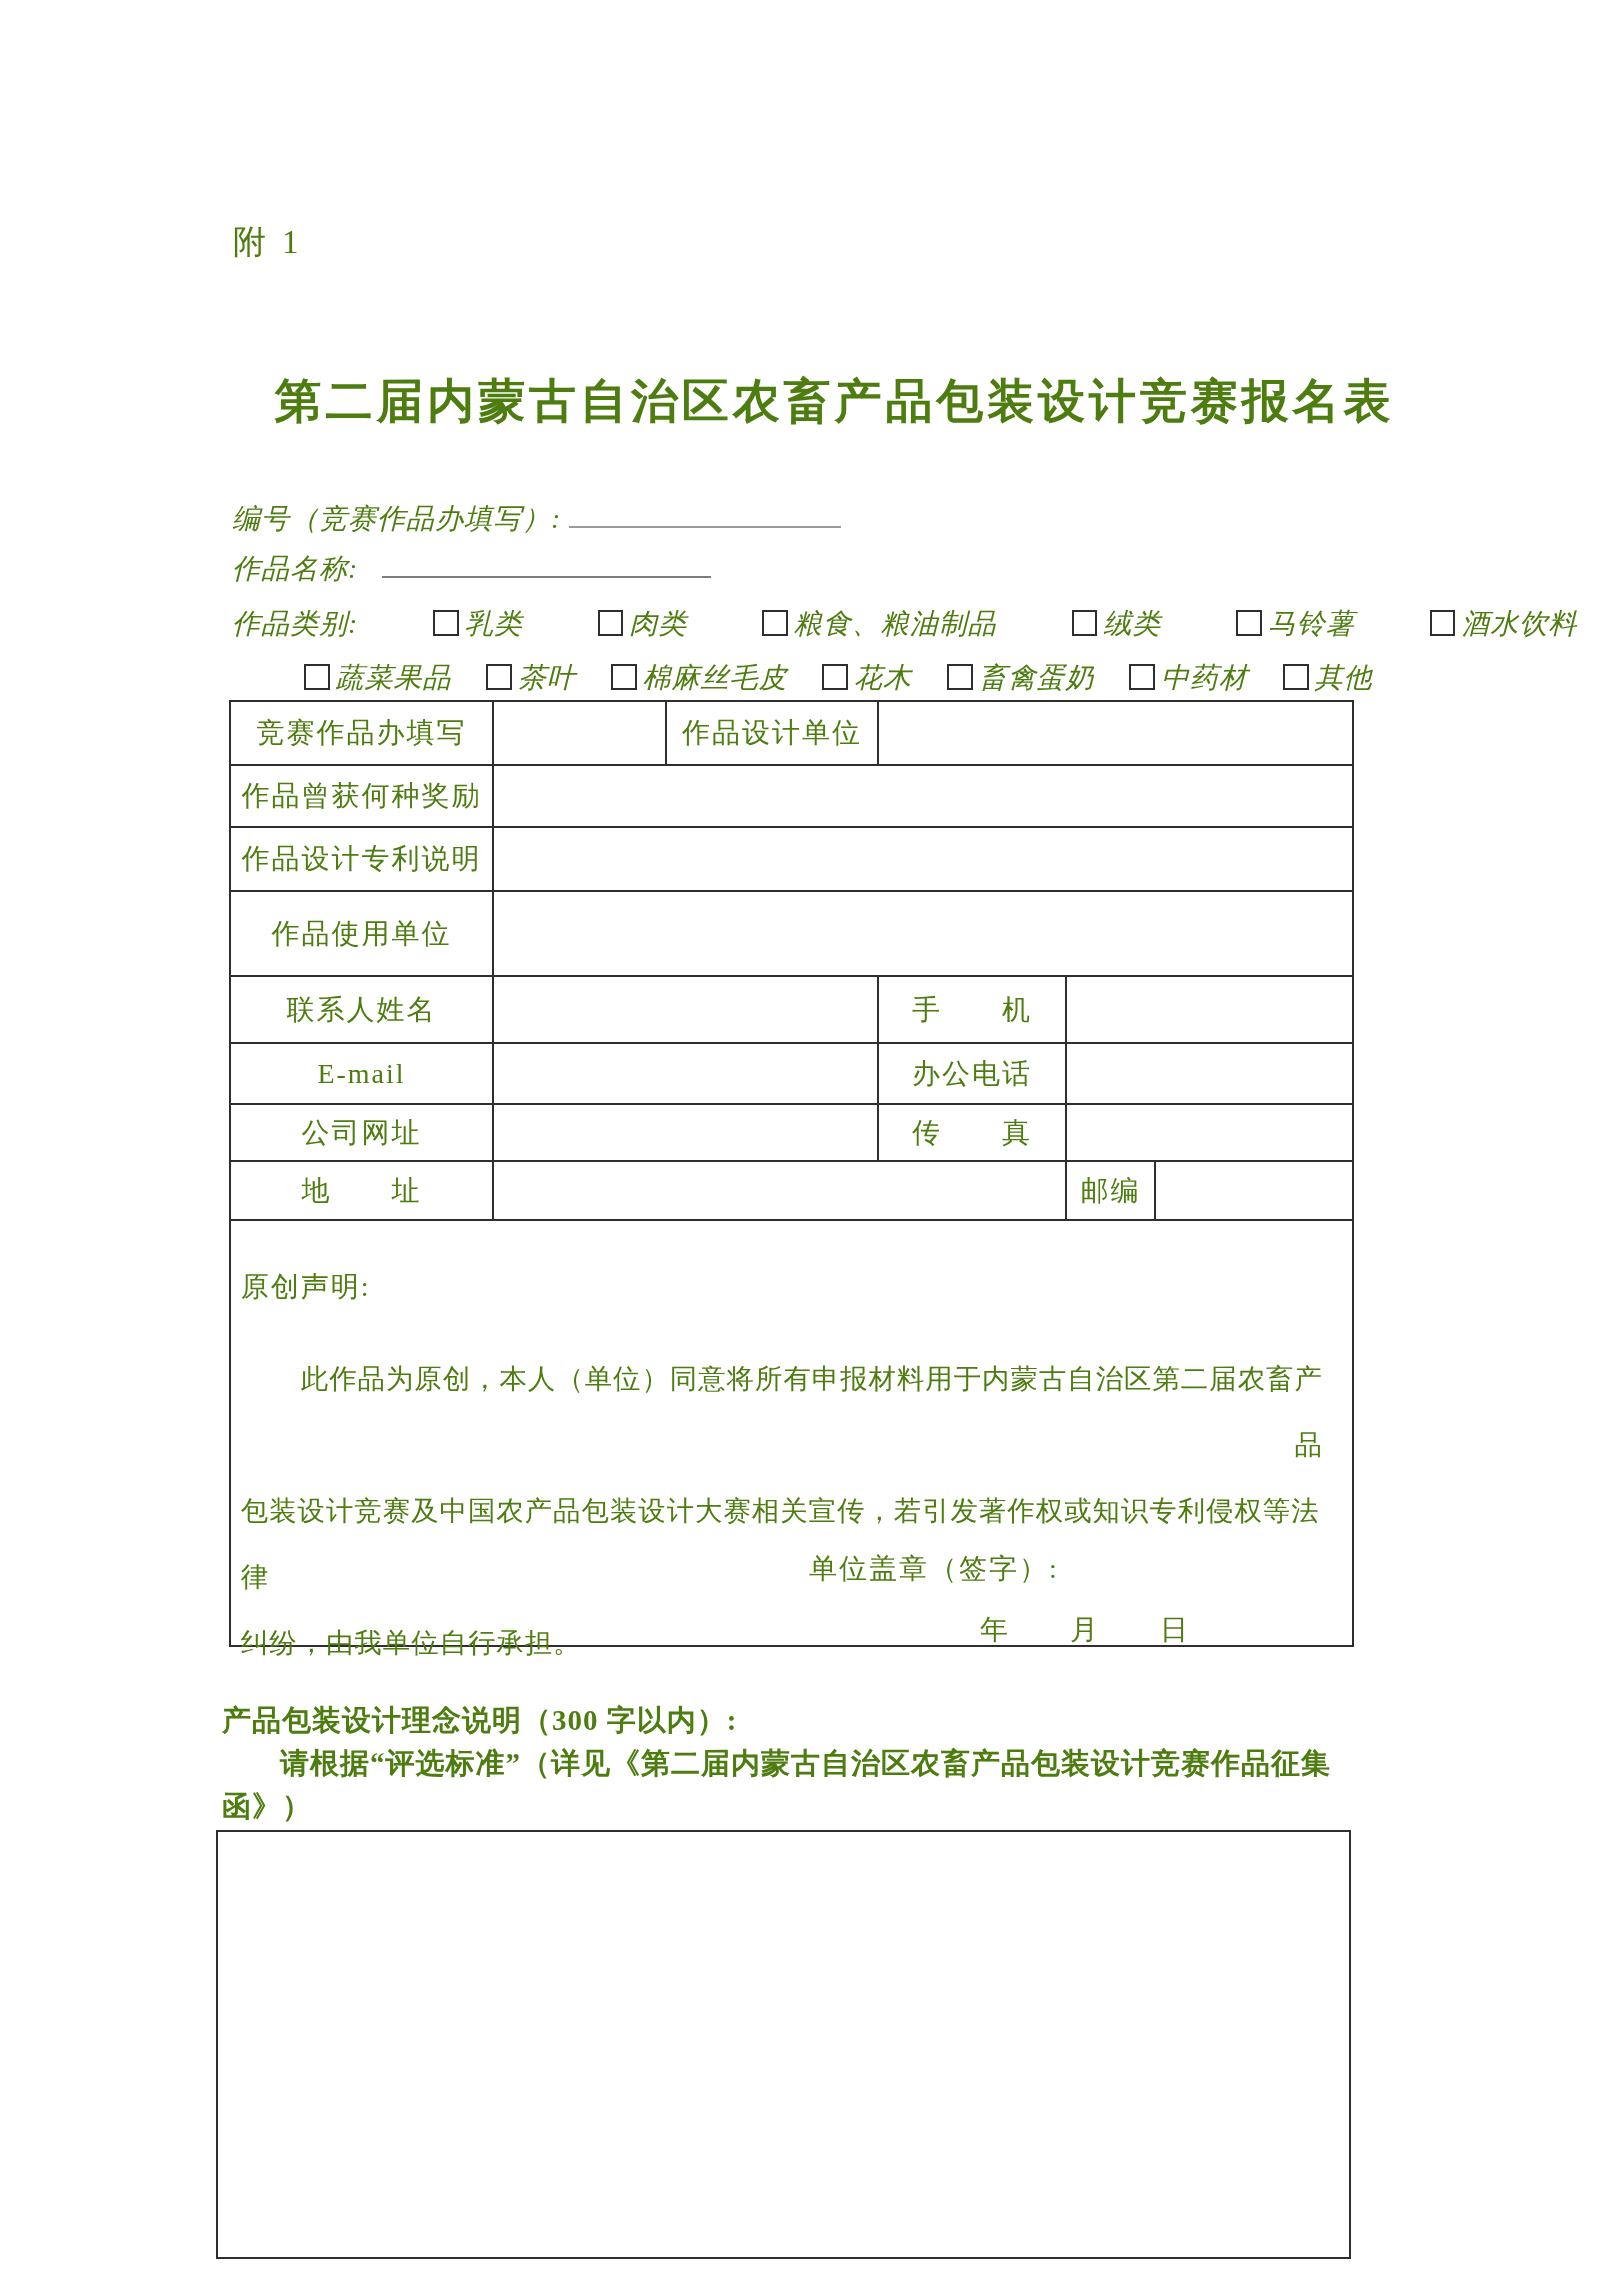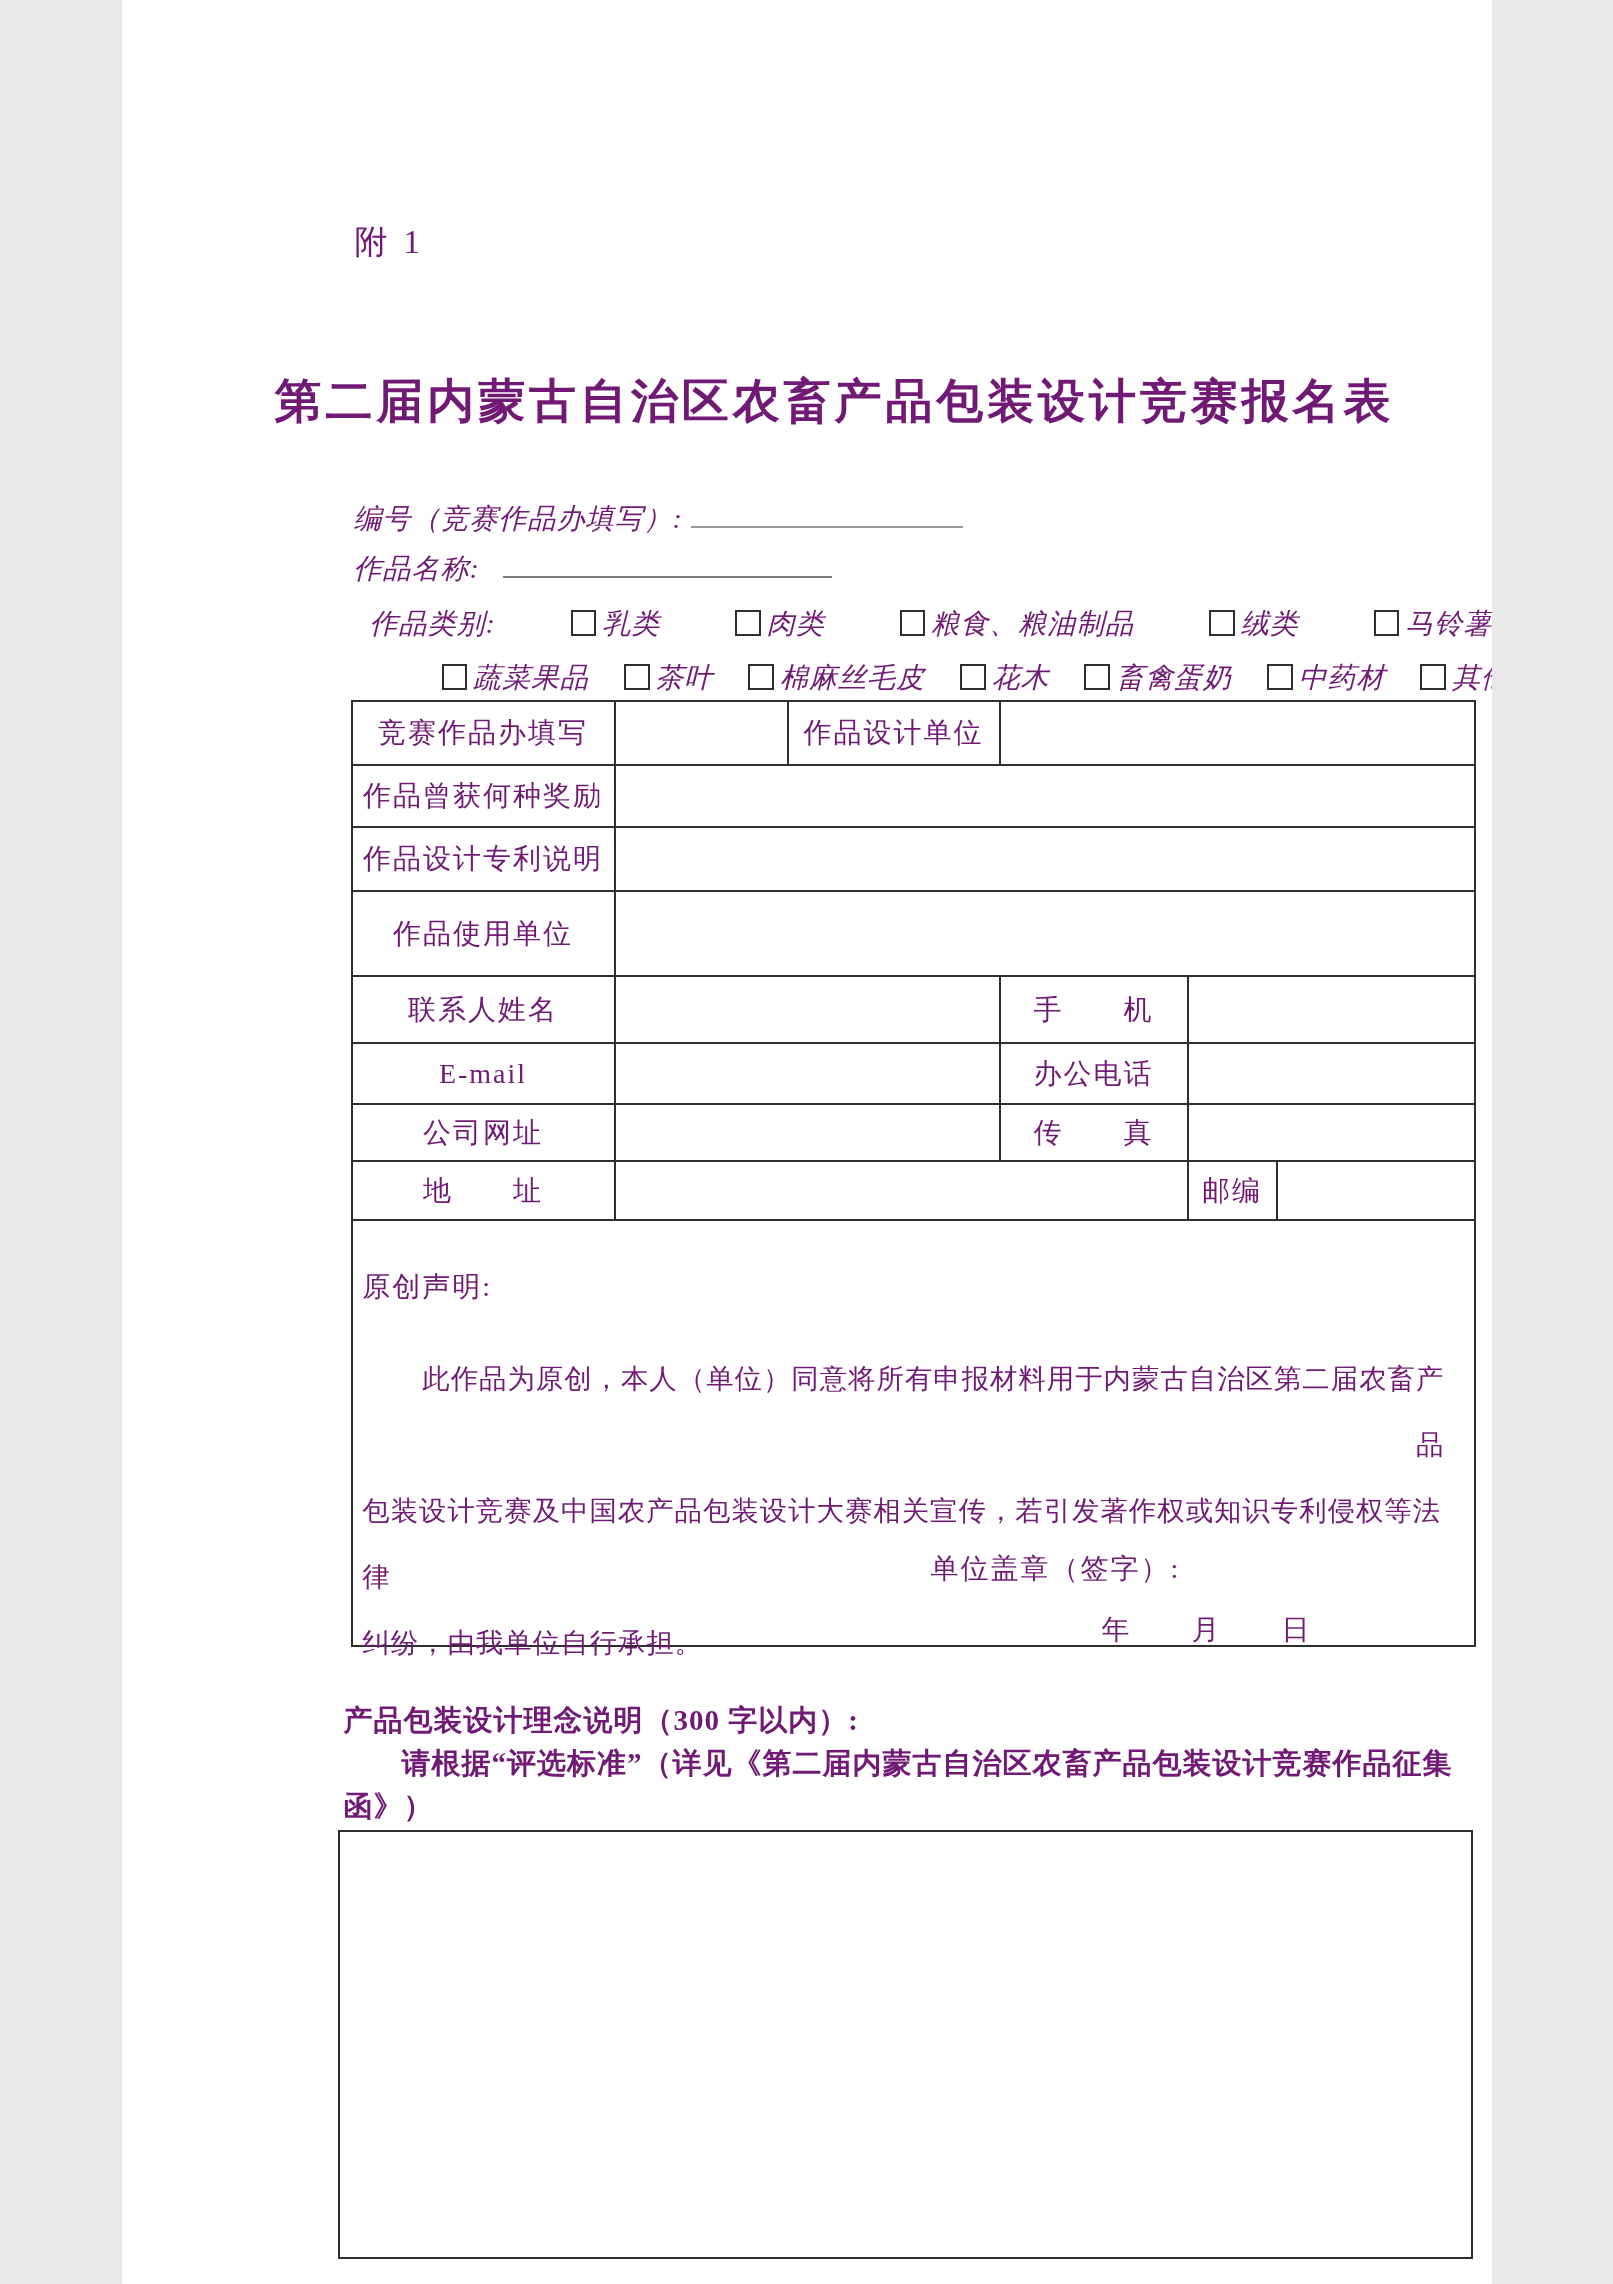--- a/index.html
+++ b/index.html
@@ -1,22 +1,22 @@
 <!DOCTYPE html>
 <html><head>
 <meta charset="utf-8">
 <style>
   html,body{margin:0;padding:0;background:#e8e8e8;}
   .page{
     position:relative;
-    width:1370px;height:2285px;
+    width:1613px;height:2285px;
     margin:0 auto;
     background:#ffffff;
     font-family:"Liberation Serif", serif;
-    color:#701a75;
+    color:#4d7c0f;
     overflow:hidden;
   }
   .attachment{
     position:absolute;left:233px;top:220px;
     font-size:33px;letter-spacing:3.9px;
   }
   .doc-title{
     position:absolute;left:0;top:370px;width:100%;
     text-align:center;font-size:47px;font-weight:bold;letter-spacing:3.9px;
     font-family:"Liberation Sans", sans-serif;
@@ -30,21 +30,21 @@
   .line-name{top:545px;}
   .line-category{top:604px;}
   .line-category2{left:304px;top:658px;}
   .blank{
     display:inline-block;height:31px;
     border-bottom:2px solid #9a9a9a;
     vertical-align:baseline;
   }
   .blank.w280{width:272px;margin-left:7.8px;}
   .blank.w340{width:329px;margin-left:23.5px;border-bottom-color:#7d7d7d;}
-  .cb-group{display:inline-flex;margin-left:16px;}
+  .cb-group{display:inline-flex;}
   .cb-item{white-space:nowrap;}
   .row1-gap .cb-item{margin-left:29px;padding-left:46px;}
   .row2-gap .cb-item{margin-left:0;margin-right:35px;}
   .cb{
     display:inline-block;width:21.6px;height:21.6px;
     border:2px solid #2e2e2e;background:#fff;
     vertical-align:-2.9px;margin-right:5.9px;
   }
   .cat-label{margin-right:0;}
   

